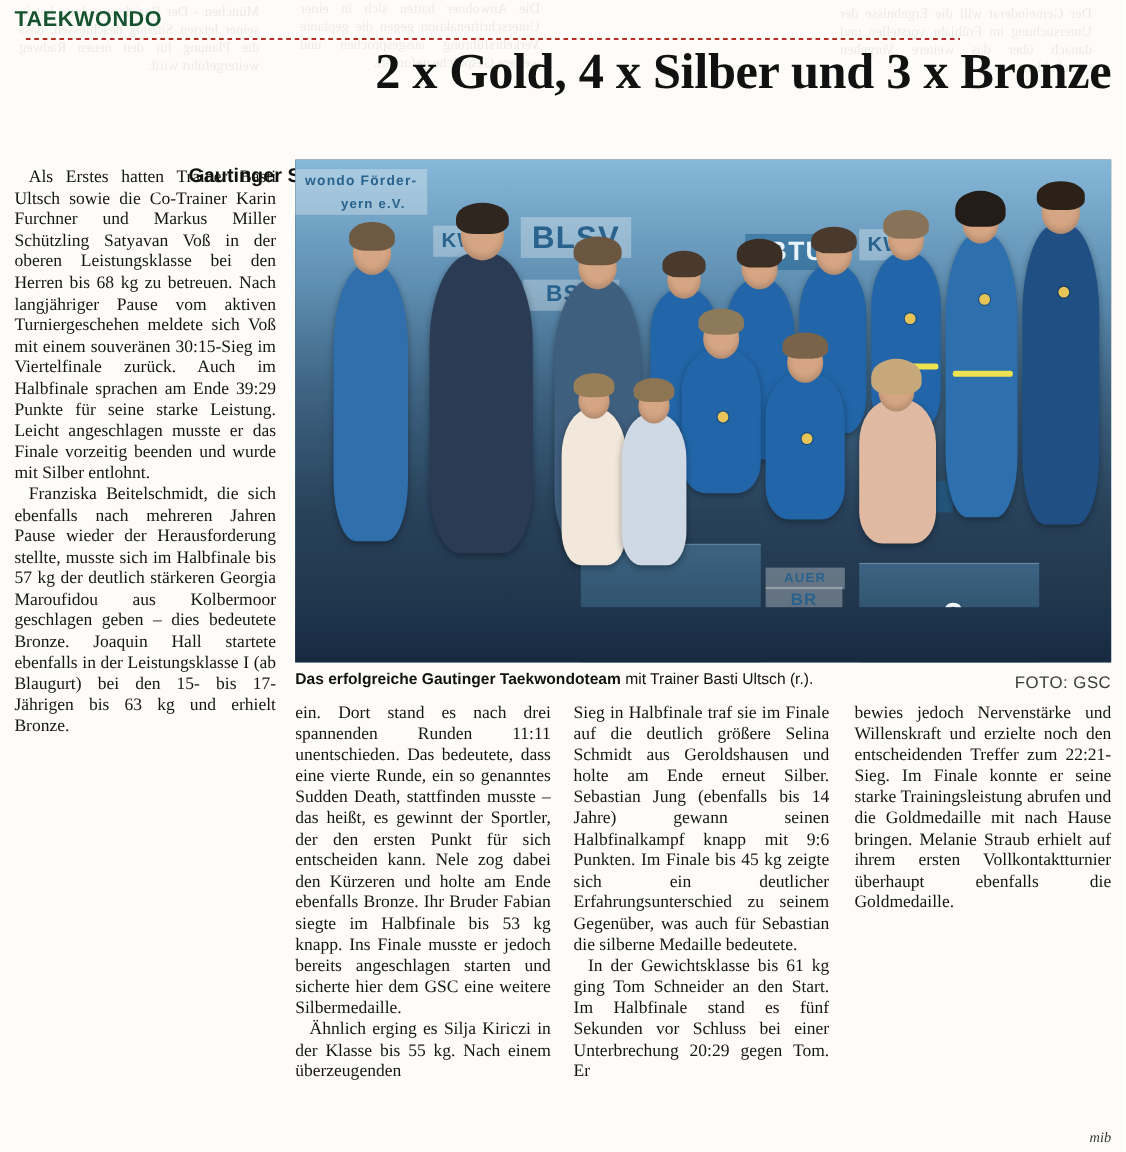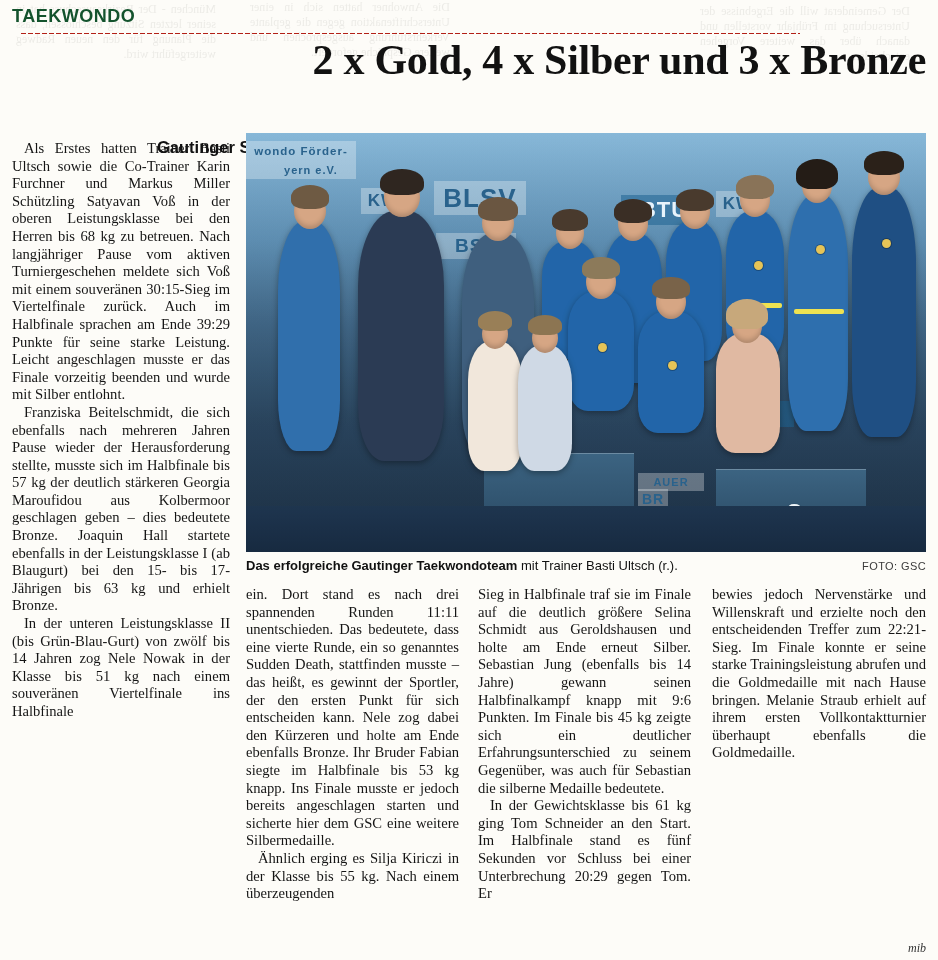--- a/index.html
+++ b/index.html
@@ -192,21 +192,21 @@
     font-size: 13px;
     line-height: 16px;
     color: #111;
   }
   .caption b { font-weight: bold; }
   .credit {
     position: absolute;
     right: 12px;
     top: 560px;
     font-family: "Liberation Sans", sans-serif;
-    font-size: 11px;
+    font-size: 14px;
     letter-spacing: 0.4px;
     color: #3b3b3b;
     margin-left: 20px;
   }
 
   
   .col {
     position: absolute;
     font-family: "Liberation Serif", serif;
     font-size: 14.6px;
@@ -261,21 +261,21 @@
 
       <div class="bd ghost" style="left:0px;  top:8px;  width:110px; height:20px; font-size:11.5px;">wondo Förder-</div>
       <div class="bd ghost" style="left:0px;  top:28px; width:90px;  height:18px; font-size:11px;padding-left:20px;">yern e.V.</div>
       <div class="bd ghost" style="left:115px;top:55px; width:44px;  height:26px; font-size:17px;">KW</div>
       <div class="bd ghost" style="left:188px;top:48px; width:92px;  height:34px; font-size:26px;">BLSV</div>
       <div class="bd blue" style="left:375px;top:62px; width:86px;  height:30px; font-size:22px;">BTU</div>
       <div class="bd ghost" style="left:470px;top:58px; width:44px;  height:26px; font-size:17px;">KW</div>
       <div class="bd ghost" style="left:190px;top:100px;width:80px;  height:26px; font-size:19px;">BSV</div>
       <div class="bd blue" style="left:484px;top:268px;width:64px;  height:26px; font-size:18px;">BTU</div>
       <div class="bd ghost" style="left:392px;top:340px;width:66px;  height:18px; font-size:11px;">AUER</div>
-      <div class="bd ghost" style="left:392px;top:356px;width:30px;  height:20px; font-size:14px;">BR</div>
+      <div class="bd ghost" style="left:392px;top:356px;width:64px;  height:20px; font-size:14px;">BR</div>
 
       <div class="podium" style="left:238px; top:320px; width:150px; height:100px;"></div>
       <div class="podium" style="left:470px; top:336px; width:150px; height:84px;"></div>
       <div class="podium-num" style="left:540px; top:364px;">3</div>
 
       <div class="person" style="left:32px;  top:88px;  width:62px; height:230px; background:#2d6fb0;"></div>
       <div class="head" style="left:48px;  top:60px;  width:32px; height:36px;"></div>
       <div class="hair" style="left:45px;  top:52px;  width:38px; height:24px; background:#6f5a42;"></div>
 
       <div class="person" style="left:112px; top:78px;  width:86px; height:250px; background:#2a3b55;"></div>
@@ -343,21 +343,20 @@
   </div>
 
   <div class="caption">
     <b>Das erfolgreiche Gautinger Taekwondoteam</b><span> mit Trainer Basti Ultsch (r.).</span>
   </div>
   <div class="credit">FOTO: GSC</div>
 
   <div class="col" id="c1">
     <p>Als Erstes hatten Trainer Basti Ultsch sowie die Co-Trainer Karin Furchner und Markus Miller Schützling Satyavan Voß in der oberen Leistungsklasse bei den Herren bis 68 kg zu betreuen. Nach langjähriger Pause vom aktiven Turniergeschehen meldete sich Voß mit einem souveränen 30:15-Sieg im Viertelfinale zurück. Auch im Halbfinale sprachen am Ende 39:29 Punkte für seine starke Leistung. Leicht angeschlagen musste er das Finale vorzeitig beenden und wurde mit Silber entlohnt.</p>
     <p>Franziska Beitelschmidt, die sich ebenfalls nach mehreren Jahren Pause wieder der Herausforderung stellte, musste sich im Halbfinale bis 57 kg der deutlich stärkeren Georgia Maroufidou aus Kolbermoor geschlagen geben – dies bedeutete Bronze. Joaquin Hall startete ebenfalls in der Leistungsklasse I (ab Blaugurt) bei den 15- bis 17-Jährigen bis 63 kg und erhielt Bronze.</p>
-    <p>In der unteren Leistungsklasse II (bis Grün-Blau-Gurt) von zwölf bis 14 Jahren zog Nele Nowak in der Klasse bis 51 kg nach einem souveränen Viertelfinale ins Halbfinale</p>
   </div>
 
   <div class="col" id="c2">
     <p class="first">ein. Dort stand es nach drei spannenden Runden 11:11 unentschieden. Das bedeutete, dass eine vierte Runde, ein so genanntes Sudden Death, stattfinden musste – das heißt, es gewinnt der Sportler, der den ersten Punkt für sich entscheiden kann. Nele zog dabei den Kürzeren und holte am Ende ebenfalls Bronze. Ihr Bruder Fabian siegte im Halbfinale bis 53 kg knapp. Ins Finale musste er jedoch bereits angeschlagen starten und sicherte hier dem GSC eine weitere Silbermedaille.</p>
     <p>Ähnlich erging es Silja Kiriczi in der Klasse bis 55 kg. Nach einem überzeugenden</p>
   </div>
 
   <div class="col" id="c3">
     <p class="first">Sieg in Halbfinale traf sie im Finale auf die deutlich größere Selina Schmidt aus Geroldshausen und holte am Ende erneut Silber. Sebastian Jung (ebenfalls bis 14 Jahre) gewann seinen Halbfinalkampf knapp mit 9:6 Punkten. Im Finale bis 45 kg zeigte sich ein deutlicher Erfahrungsunterschied zu seinem Gegenüber, was auch für Sebastian die silberne Medaille bedeutete.</p>
     <p>In der Gewichtsklasse bis 61 kg ging Tom Schneider an den Start. Im Halbfinale stand es fünf Sekunden vor Schluss bei einer Unterbrechung 20:29 gegen Tom. Er</p>

